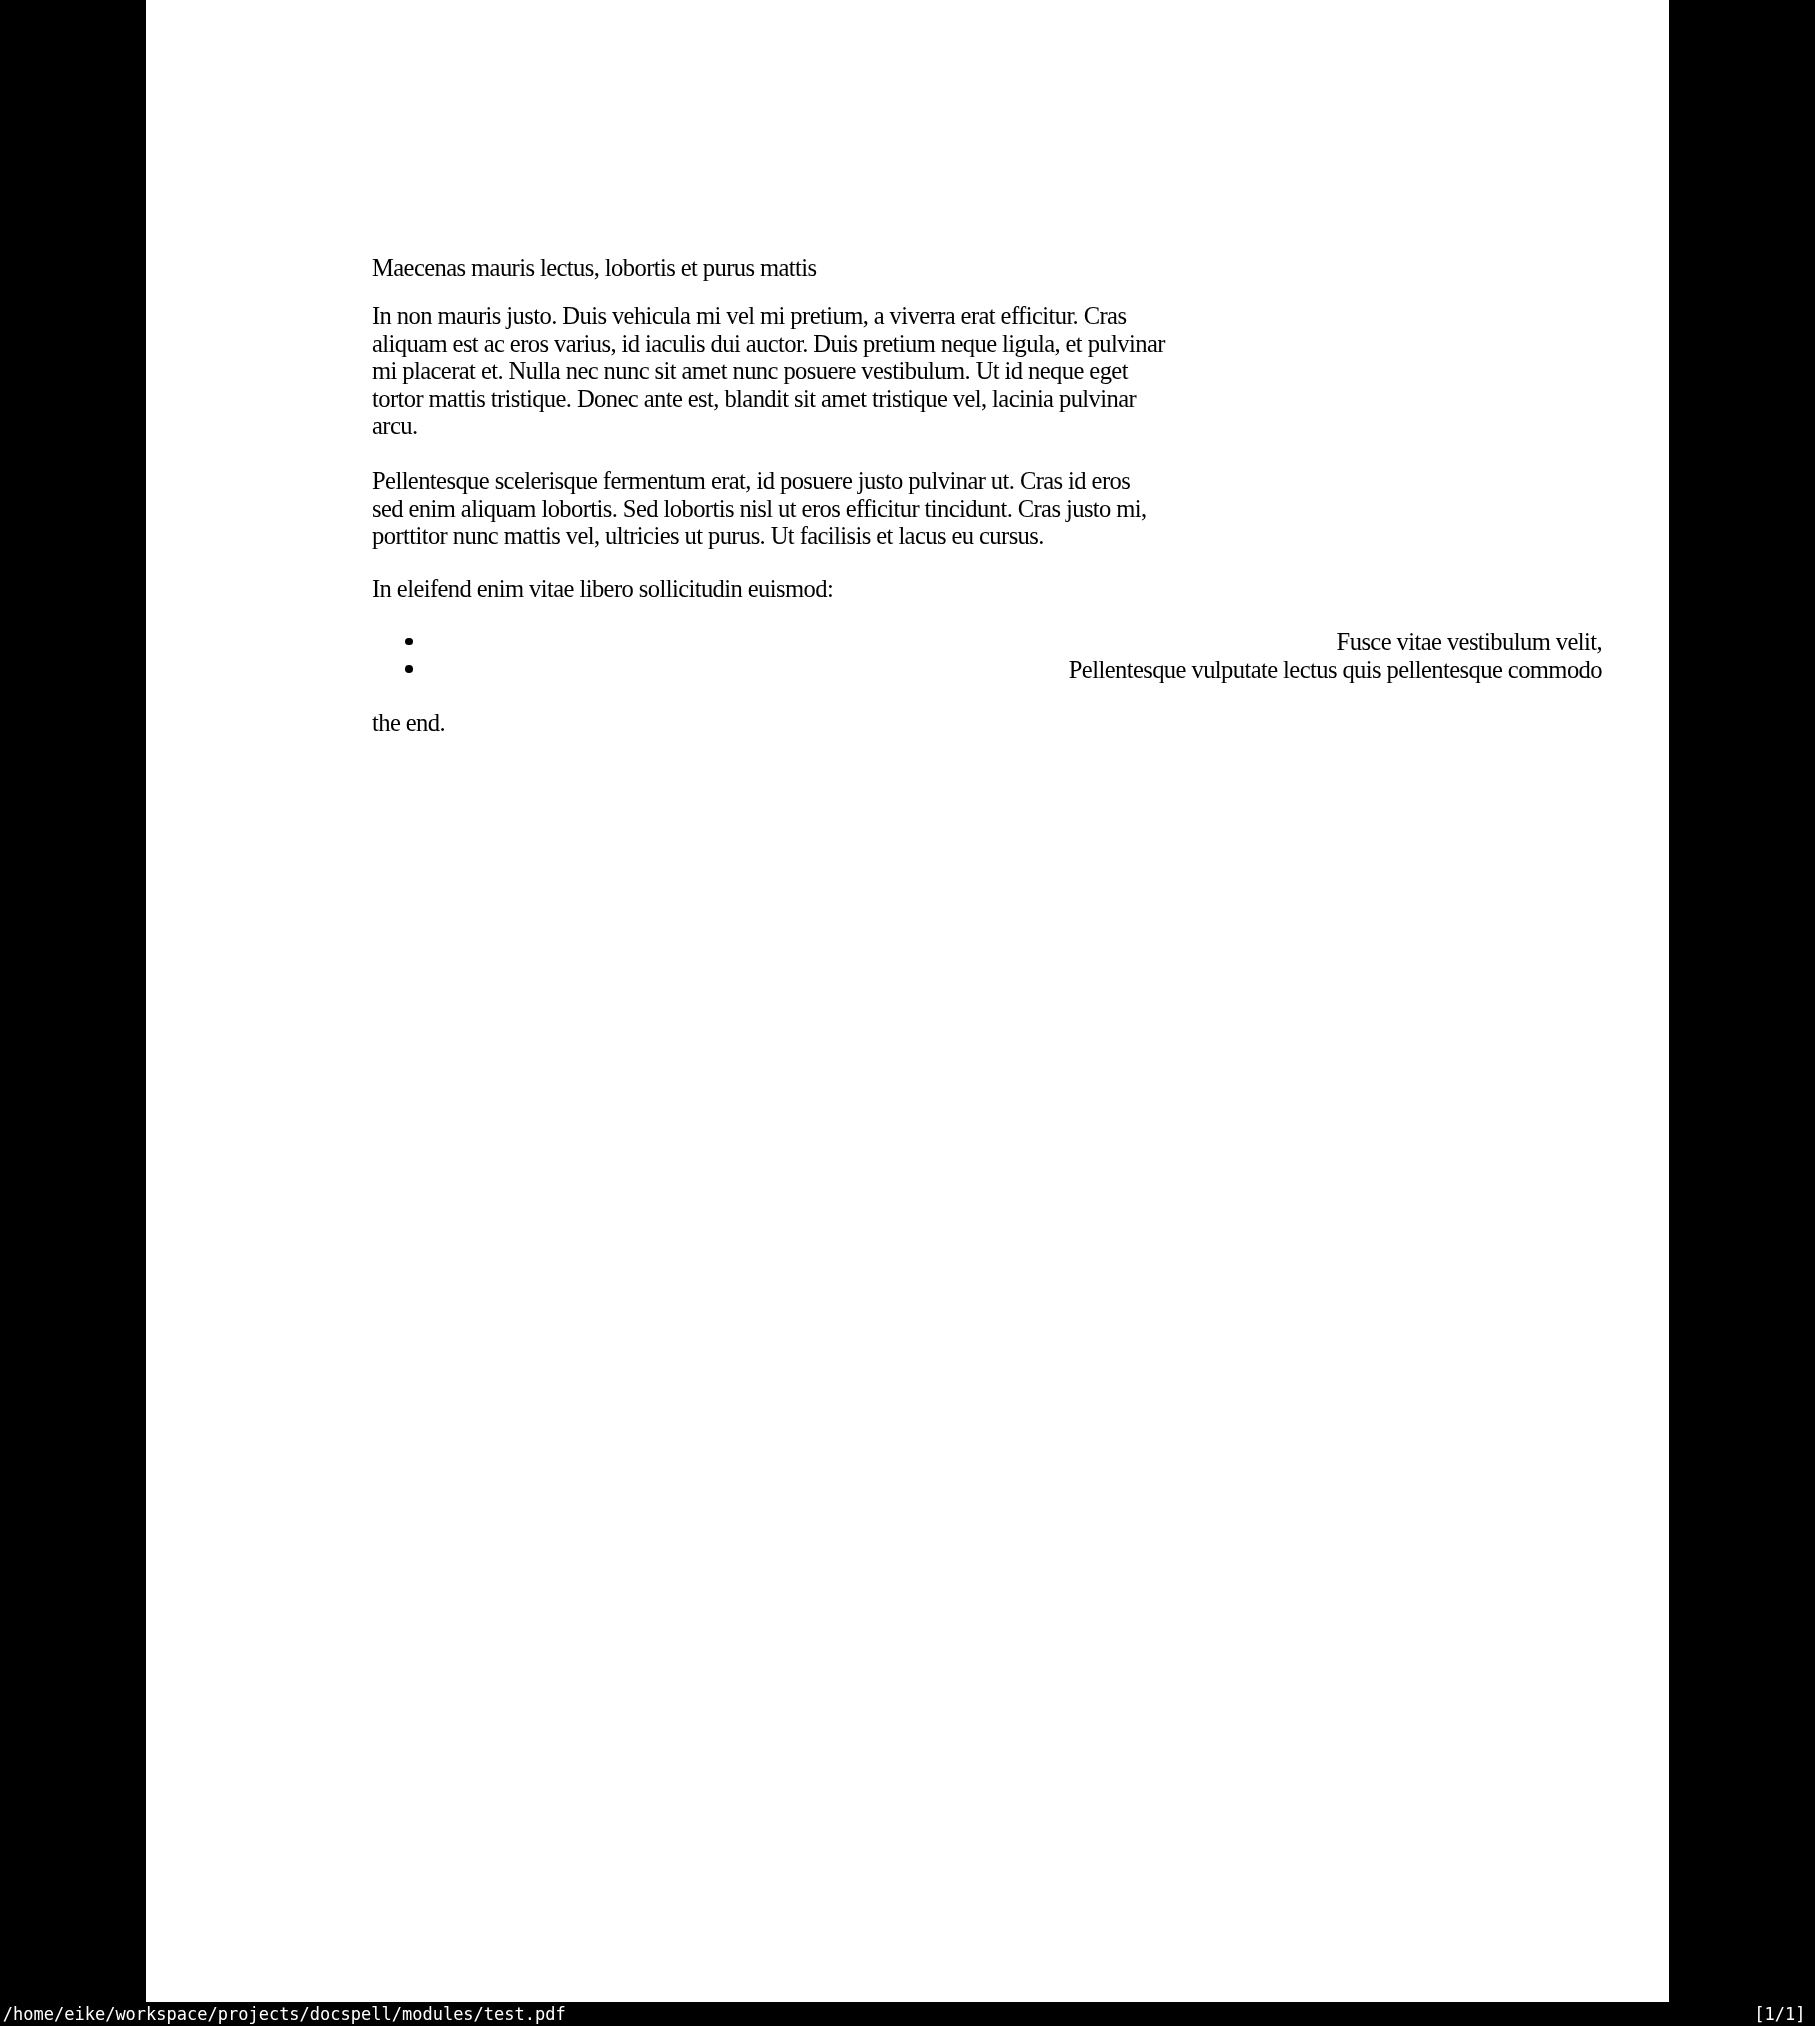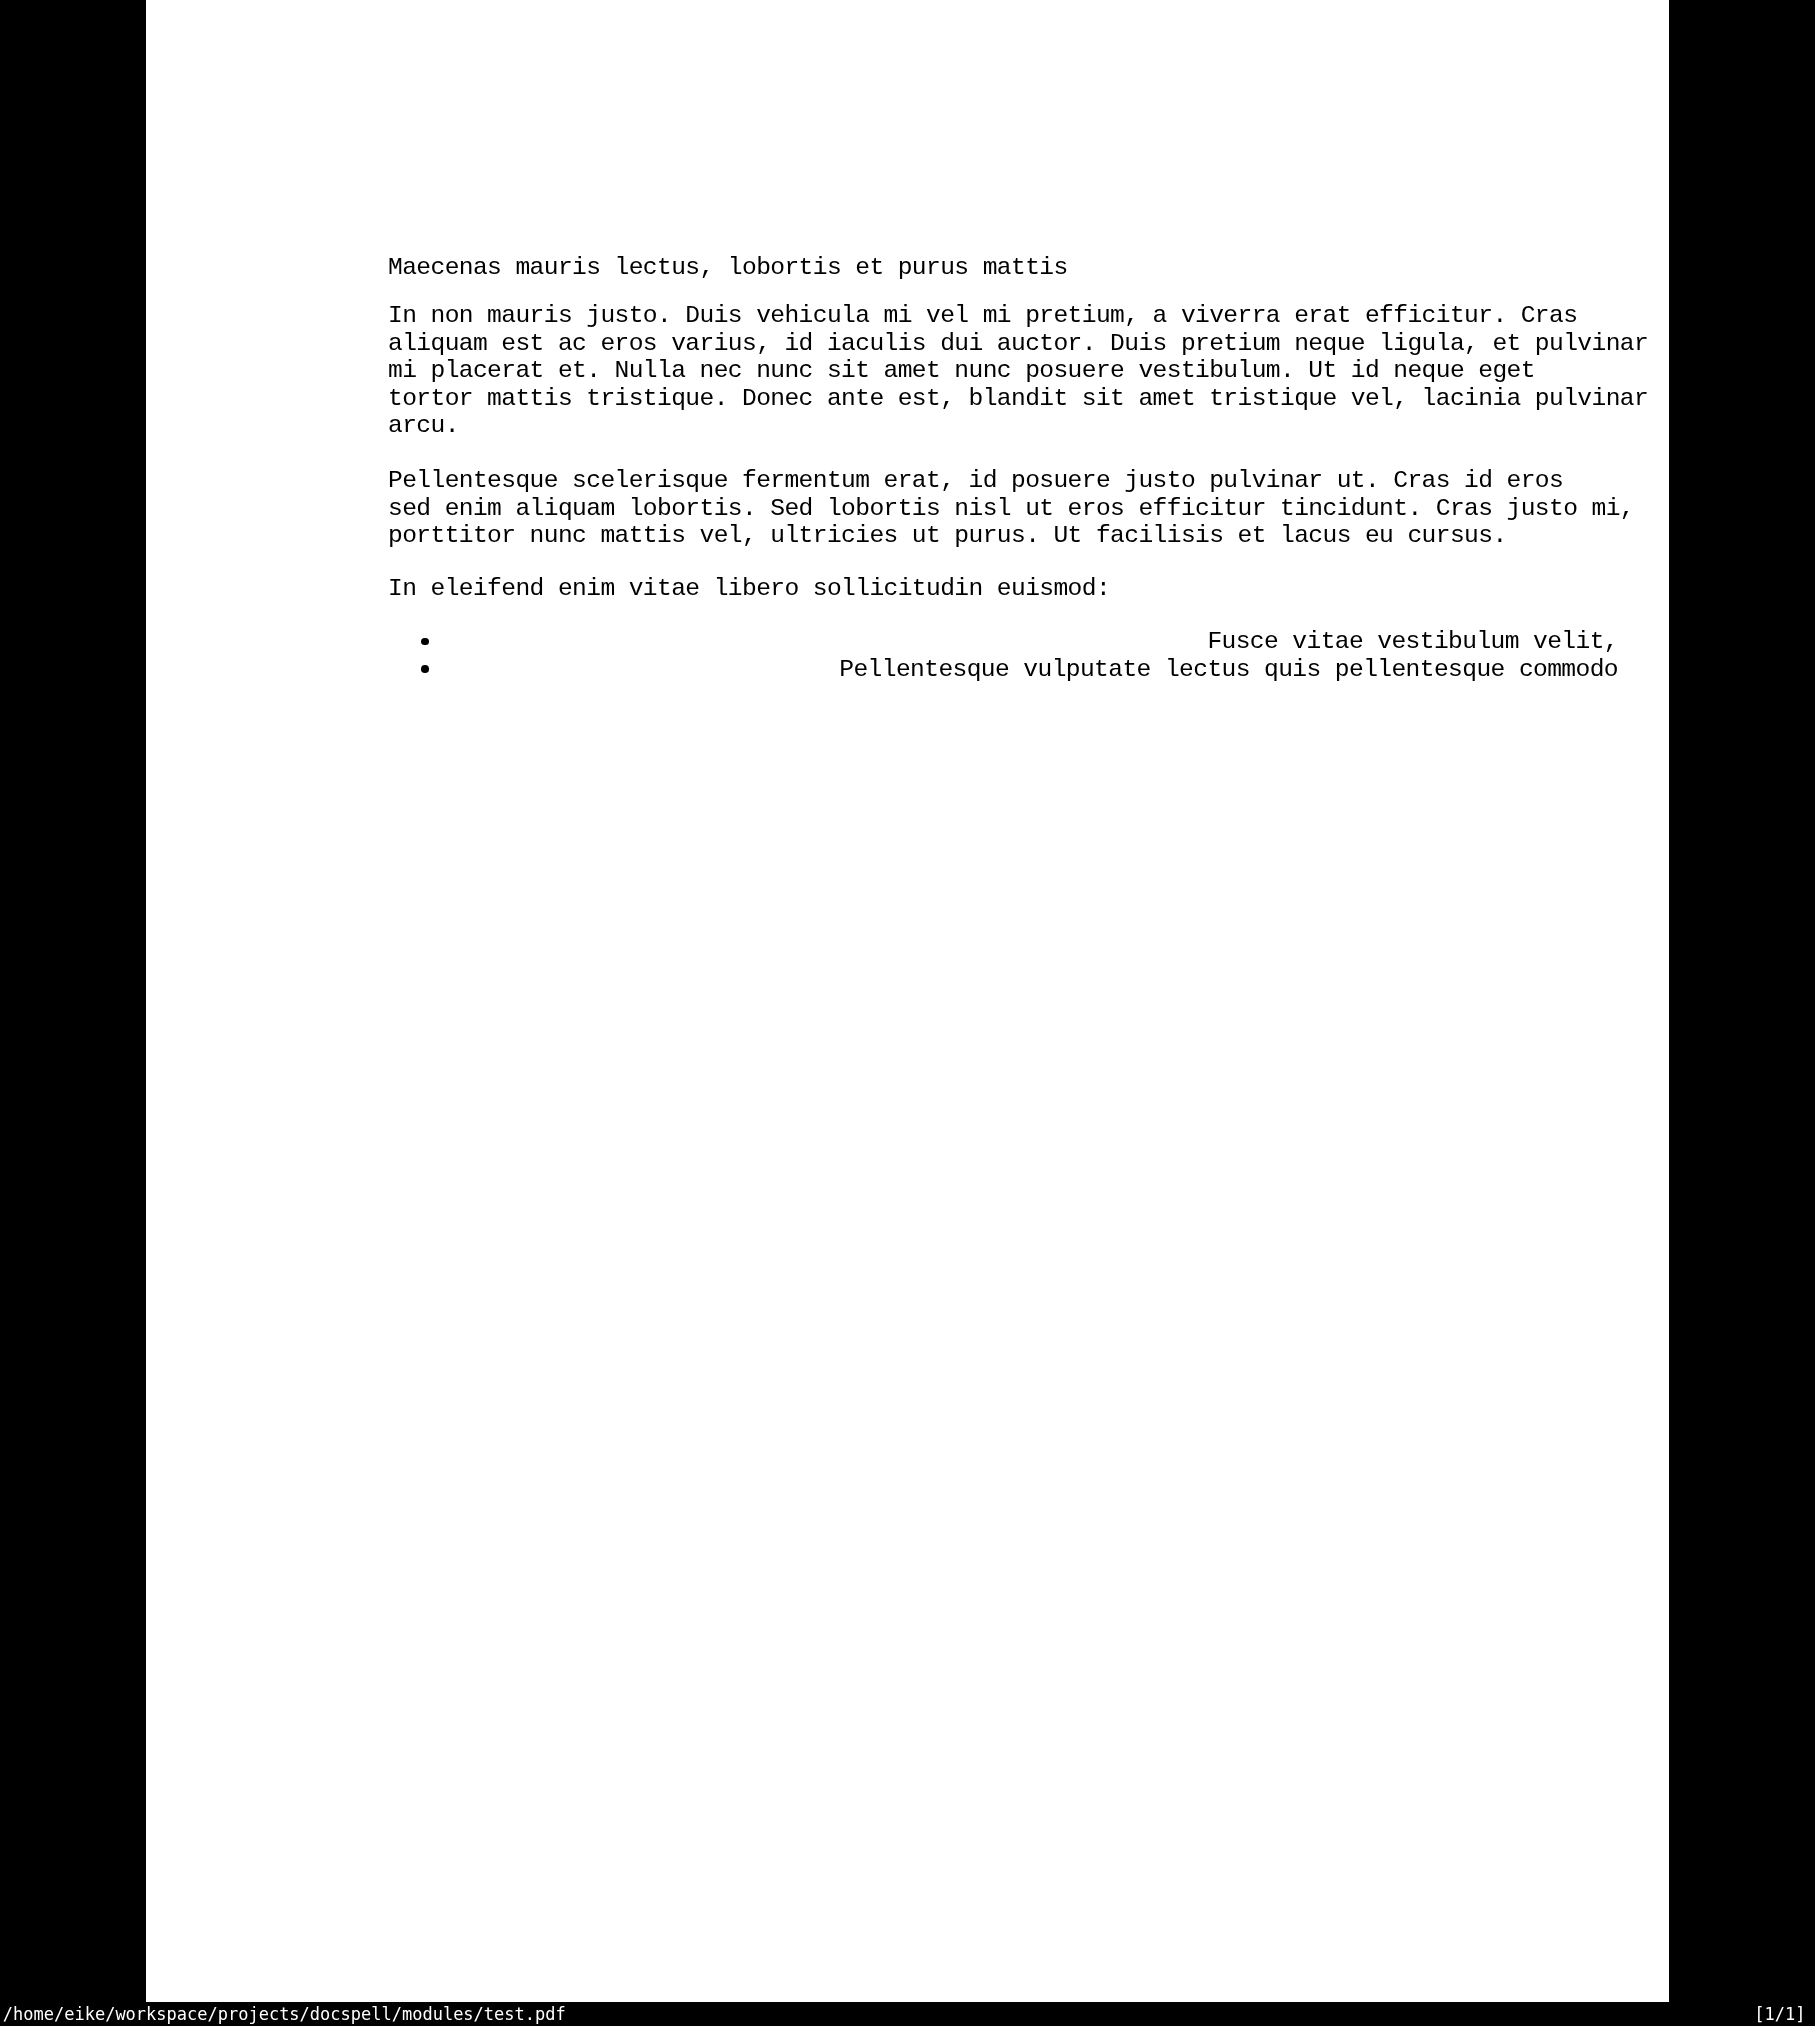--- a/index.html
+++ b/index.html
@@ -15,23 +15,23 @@
     background: #000000;
   }
   .page {
     position: absolute;
     left: 146px; top: 0;
     width: 1523px; height: 2002px;
     background: #ffffff;
   }
   .doc-content {
     position: absolute;
-    left: 242px; top: 254px;
+    left: 226px; top: 254px;
     width: 1230px;
-    font-family: Liberation Mono, monospace;
+    font-family: Liberation Serif, serif;
     font-size: 24.6px;
     line-height: 27.4px;
     letter-spacing: -0.6px;
     color: #000000;
   }
   .doc-content .block {
     margin: 0 0 25.6px 0;
   }
   .doc-content .block:nth-child(1) { margin-bottom: 21px; }
   .doc-content .block:nth-child(2) { margin-bottom: 28px; }
@@ -87,20 +87,21 @@
 tortor mattis tristique. Donec ante est, blandit sit amet tristique vel, lacinia pulvinar
 arcu.</p>
         <p class="block">Pellentesque scelerisque fermentum erat, id posuere justo pulvinar ut. Cras id eros
 sed enim aliquam lobortis. Sed lobortis nisl ut eros efficitur tincidunt. Cras justo mi,
 porttitor nunc mattis vel, ultricies ut purus. Ut facilisis et lacus eu cursus.</p>
         <p class="block">In eleifend enim vitae libero sollicitudin euismod:</p>
         <ul class="block">
           <li>Fusce vitae vestibulum velit,</li>
           <li>Pellentesque vulputate lectus quis pellentesque commodo</li>
         </ul>
+        <p class="block">the end.</p>
       </div>
   </div>
 
   <div class="statusbar">
     <span>/home/eike/workspace/projects/docspell/modules/test.pdf</span>
     <span>[1/1]</span>
   </div>
 
 </div>
 

